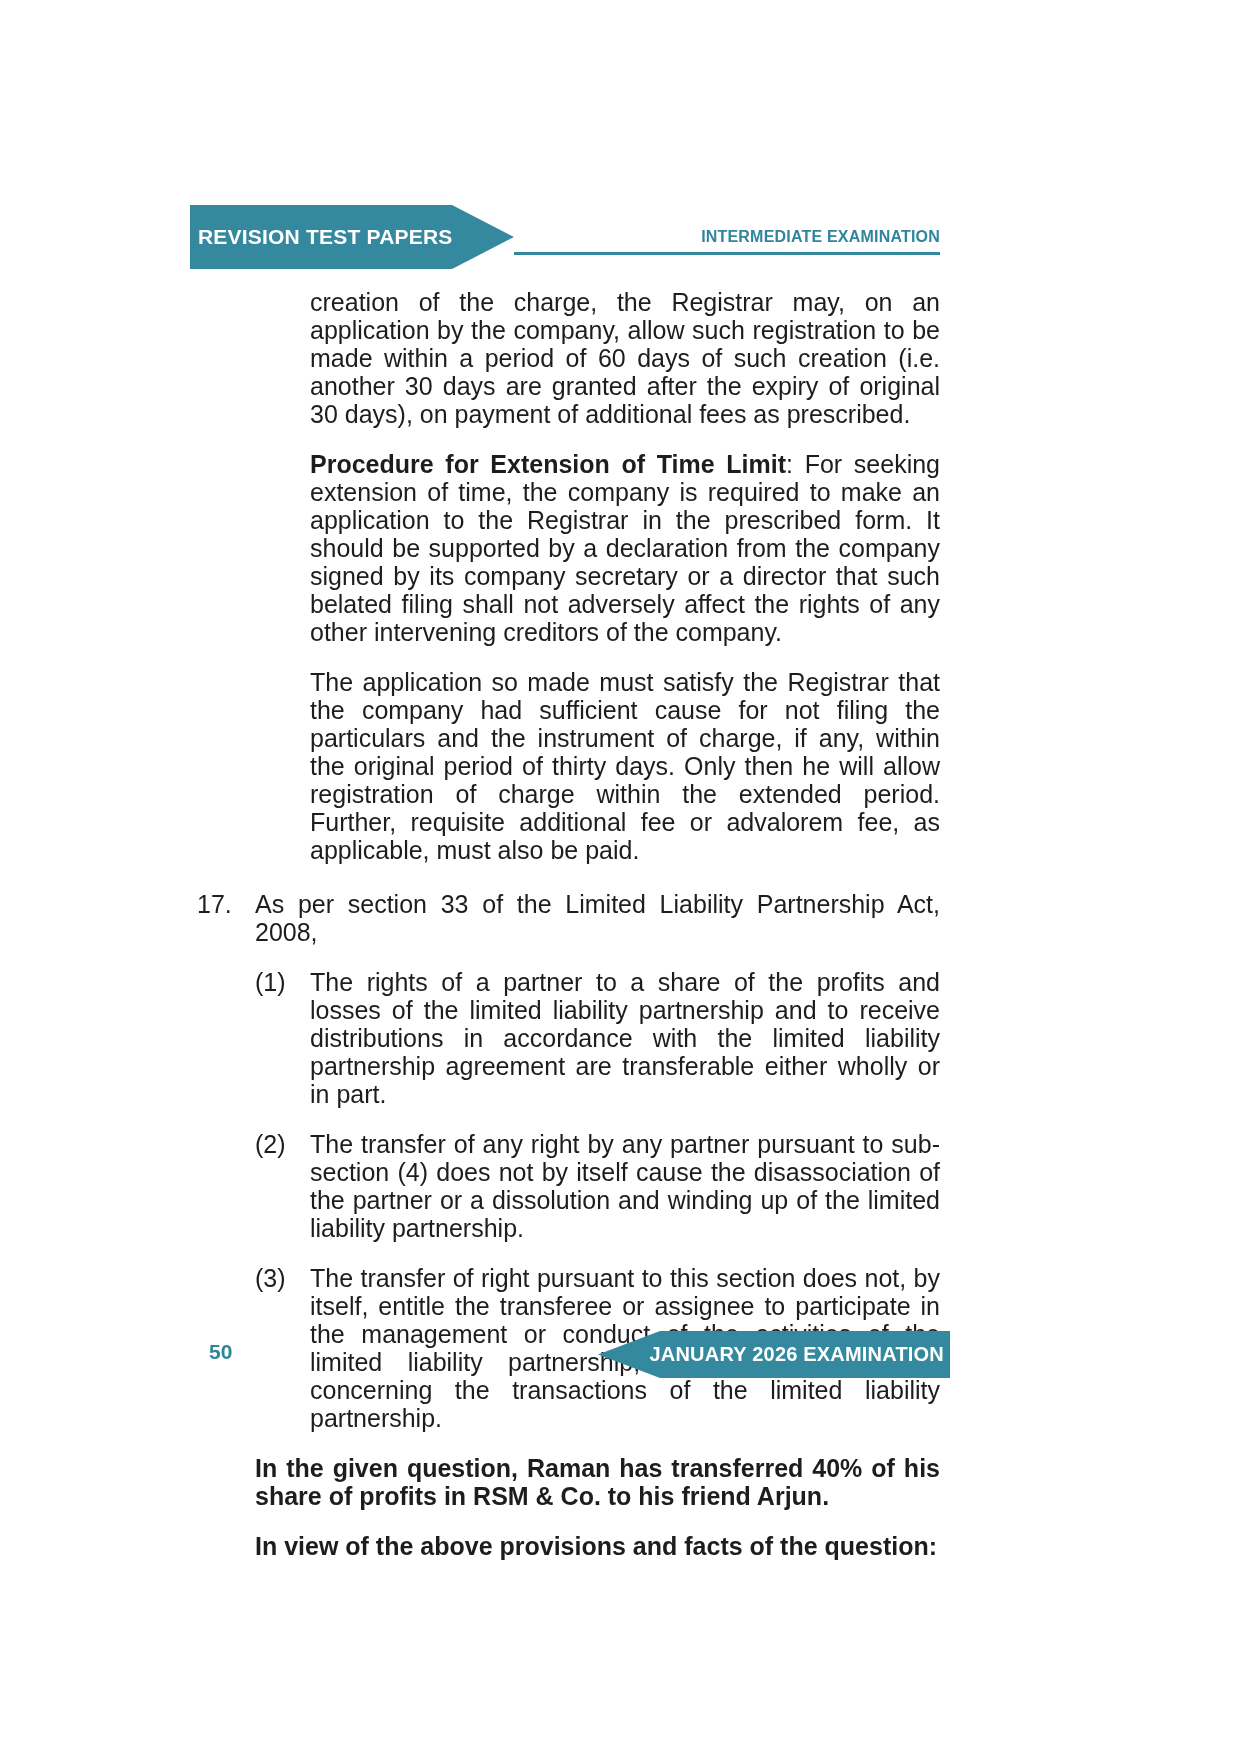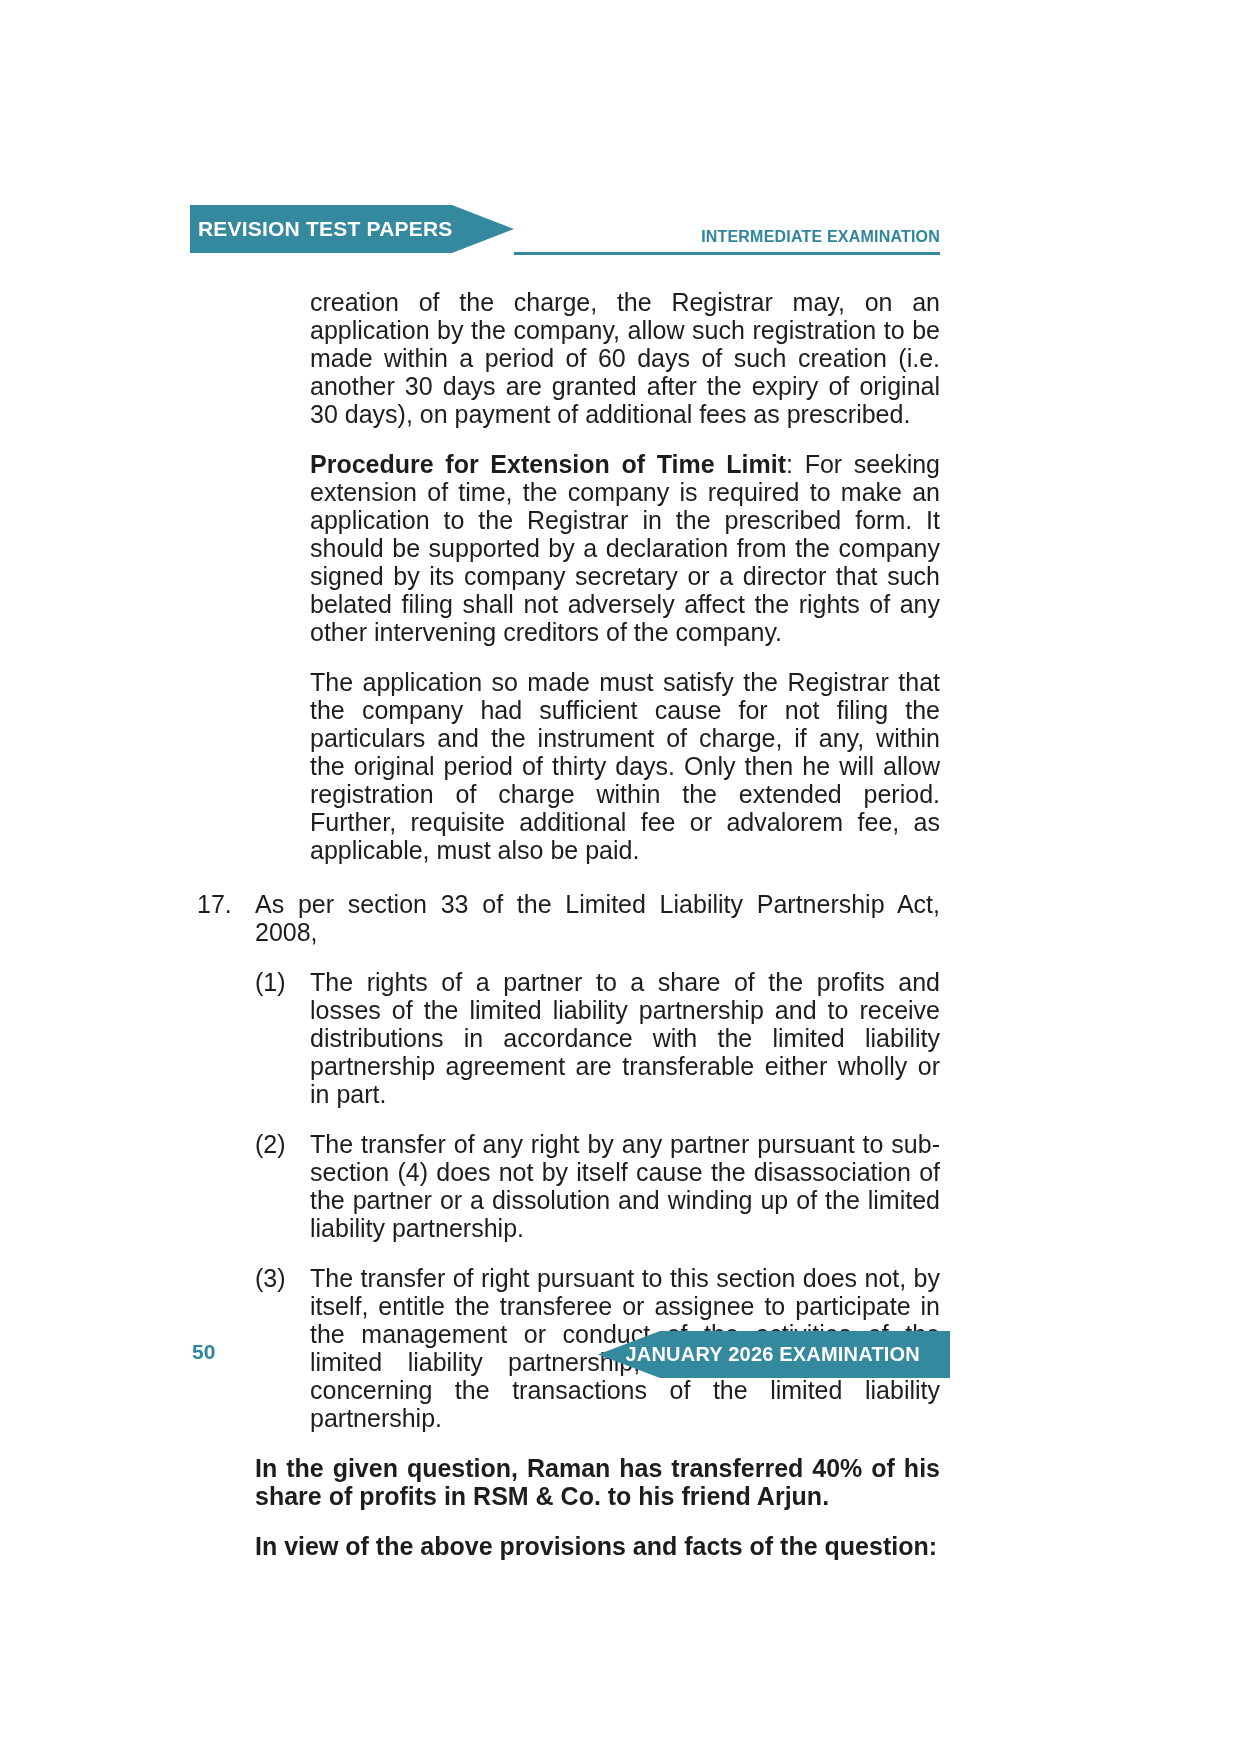--- a/index.html
+++ b/index.html
@@ -14,21 +14,21 @@
     color: #1d1d1f;
     overflow: hidden;
   }
 
   
   .header-banner {
     position: absolute;
     top: 205px;
     left: 190px;
     width: 324px;
-    height: 48px;
+    height: 64px;
     background: #35899f;
     clip-path: polygon(0 0, calc(100% - 62px) 0, 100% 50%, calc(100% - 62px) 100%, 0 100%);
     display: flex;
     align-items: center;
     padding-left: 8px;
     color: #ffffff;
     font-weight: bold;
     font-size: 21px;
     letter-spacing: 0.2px;
   }
@@ -79,38 +79,38 @@
   }
   .inum {
     width: 55px;
     flex: 0 0 55px;
   }
   .itext { flex: 1; }
 
   
   .footer-pagenum {
     position: absolute;
-    left: 192px;
+    left: 209px;
     top: 1340px;
     color: #2e859c;
     font-weight: bold;
     font-size: 21px;
   }
   .footer-banner {
     position: absolute;
     top: 1331px;
     left: 598px;
     width: 352px;
     height: 47px;
     background: #35899f;
     clip-path: polygon(62px 0, 100% 0, 100% 100%, 62px 100%, 0 50%);
     display: flex;
     align-items: center;
     justify-content: flex-end;
-    padding-right: 30px;
+    padding-right: 6px;
     color: #ffffff;
     font-weight: bold;
     font-size: 20px;
     letter-spacing: 0.2px;
   }
 </style>
 </head>
 <body>
 
 <div class="page">

